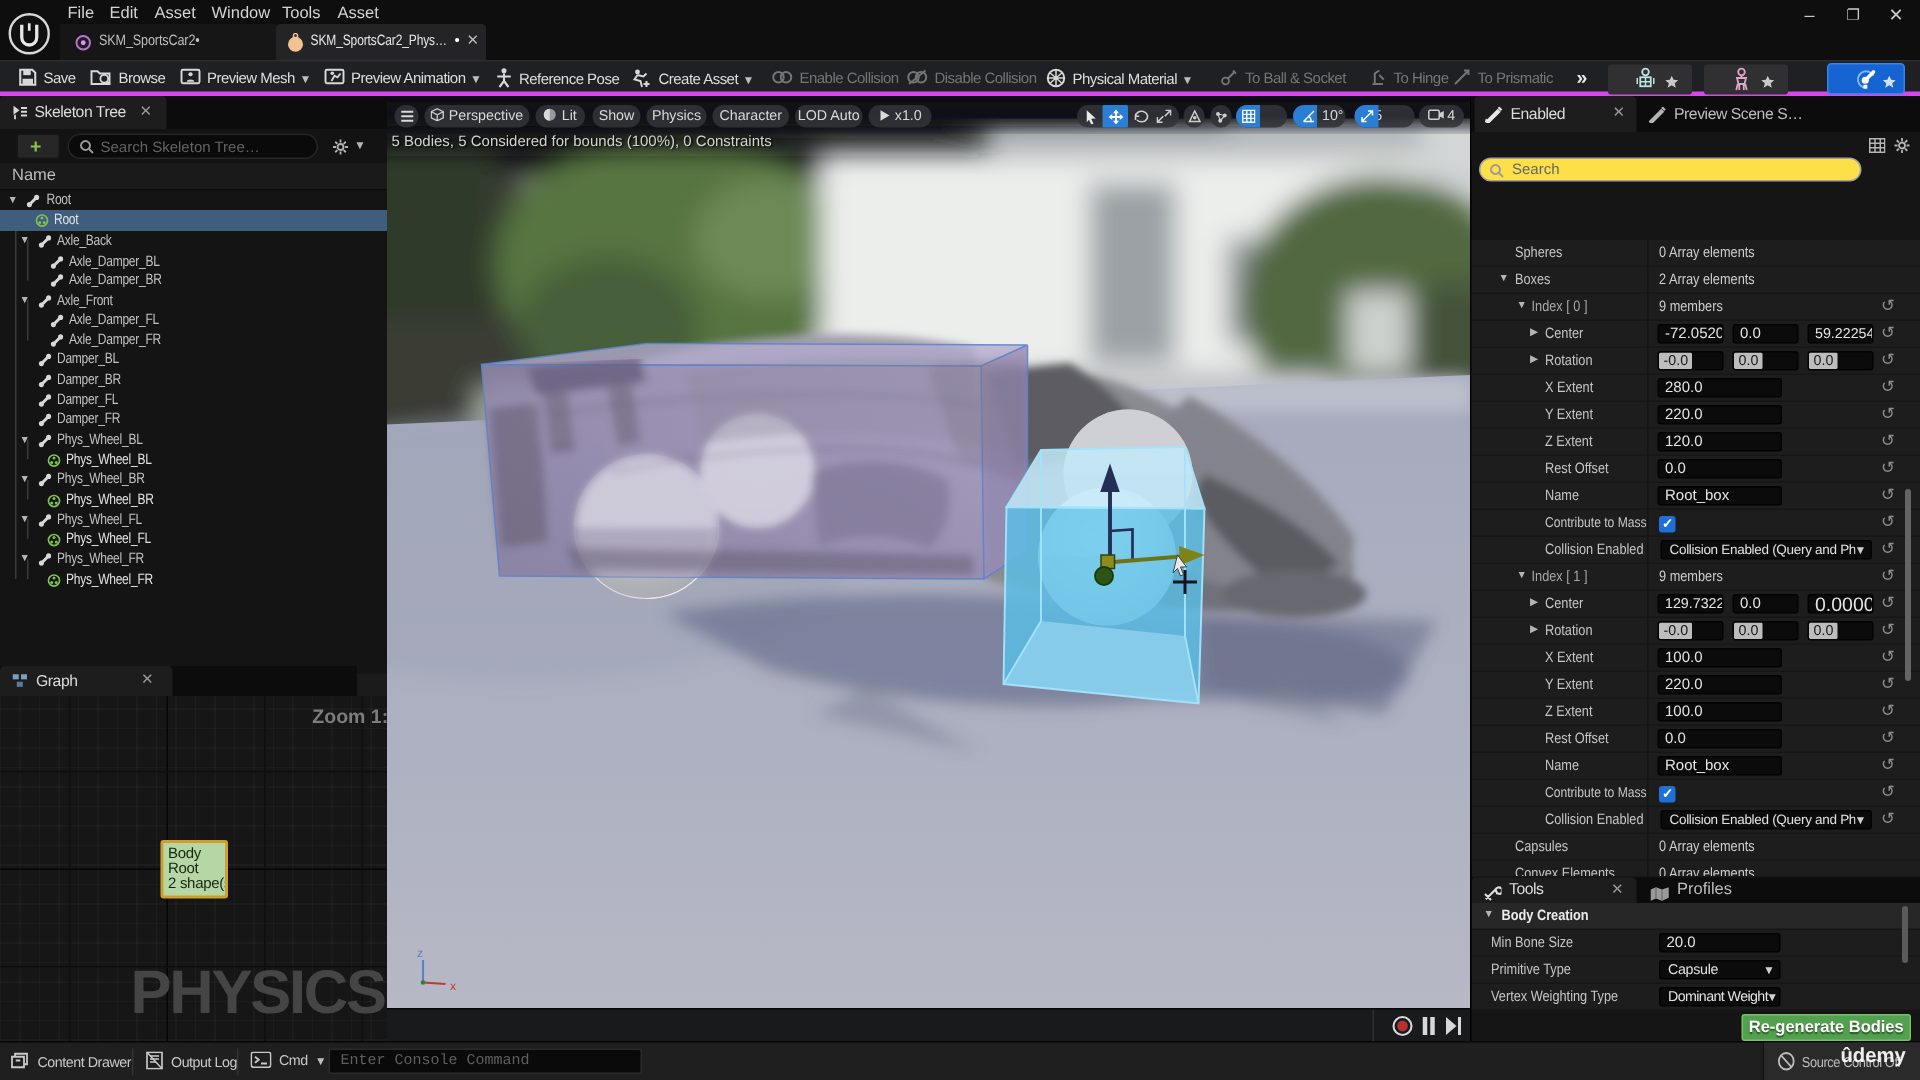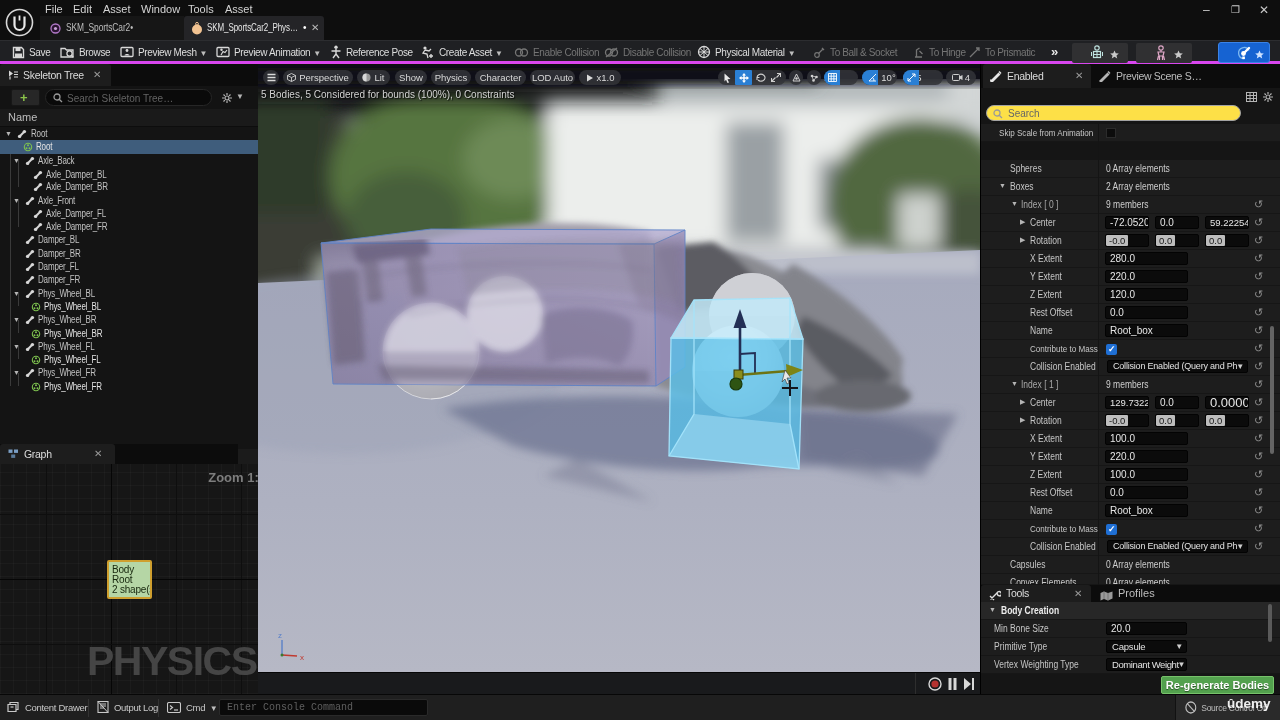--- a/index.html
+++ b/index.html
@@ -713,24 +713,20 @@
   </div>
   <svg class="a" style="left:265px;top:28px" width="11" height="10" viewBox="0 0 11 10">
       <rect x="0.5" y="0.5" width="10" height="9" fill="none" stroke="#b5b5b5" stroke-width="1"></rect>
       <path d="M0.5 3.5 h10 M0.5 6.5 h10 M4 .5 v9 M7.5 .5 v9" stroke="#b5b5b5" stroke-width="1"></path>
     </svg>
   <svg class="a" style="left:281px;top:27px" width="12" height="12" viewBox="0 0 12 12">
       <circle cx="6" cy="6" r="2" fill="none" stroke="#b5b5b5" stroke-width="1.2"></circle>
       <path d="M6 1 v2 M6 9 v2 M1 6 h2 M9 6 h2 M2.5 2.5 l1.4 1.4 M8.1 8.1 l1.4 1.4 M9.5 2.5 L8.1 3.9 M3.9 8.1 L2.5 9.5" stroke="#b5b5b5" stroke-width="1.2"></path>
     </svg>
 
-  <div class="a drow" style="top:60px">
-      <span class="dlbl" style="left:18px;font-size:9.5px">Skip Scale from Animation</span>
-      <span class="a" style="left:125px;top:4px;width:10px;height:10px;background:#0c0c0c;border:1px solid #2b2b2b"></span>
-    </div>
   <div class="a drow" style="top:96px">
       <span class="dlbl" style="left:29px">Spheres</span>
       <span class="dval">0 Array elements</span>
     </div>
   <div class="a drow" style="top:114px">
       <span class="darr" style="left:18px">▼</span>
       <span class="dlbl" style="left:29px">Boxes</span>
       <span class="dval">2 Array elements</span>
     </div>
   <div class="a drow" style="top:132px">

